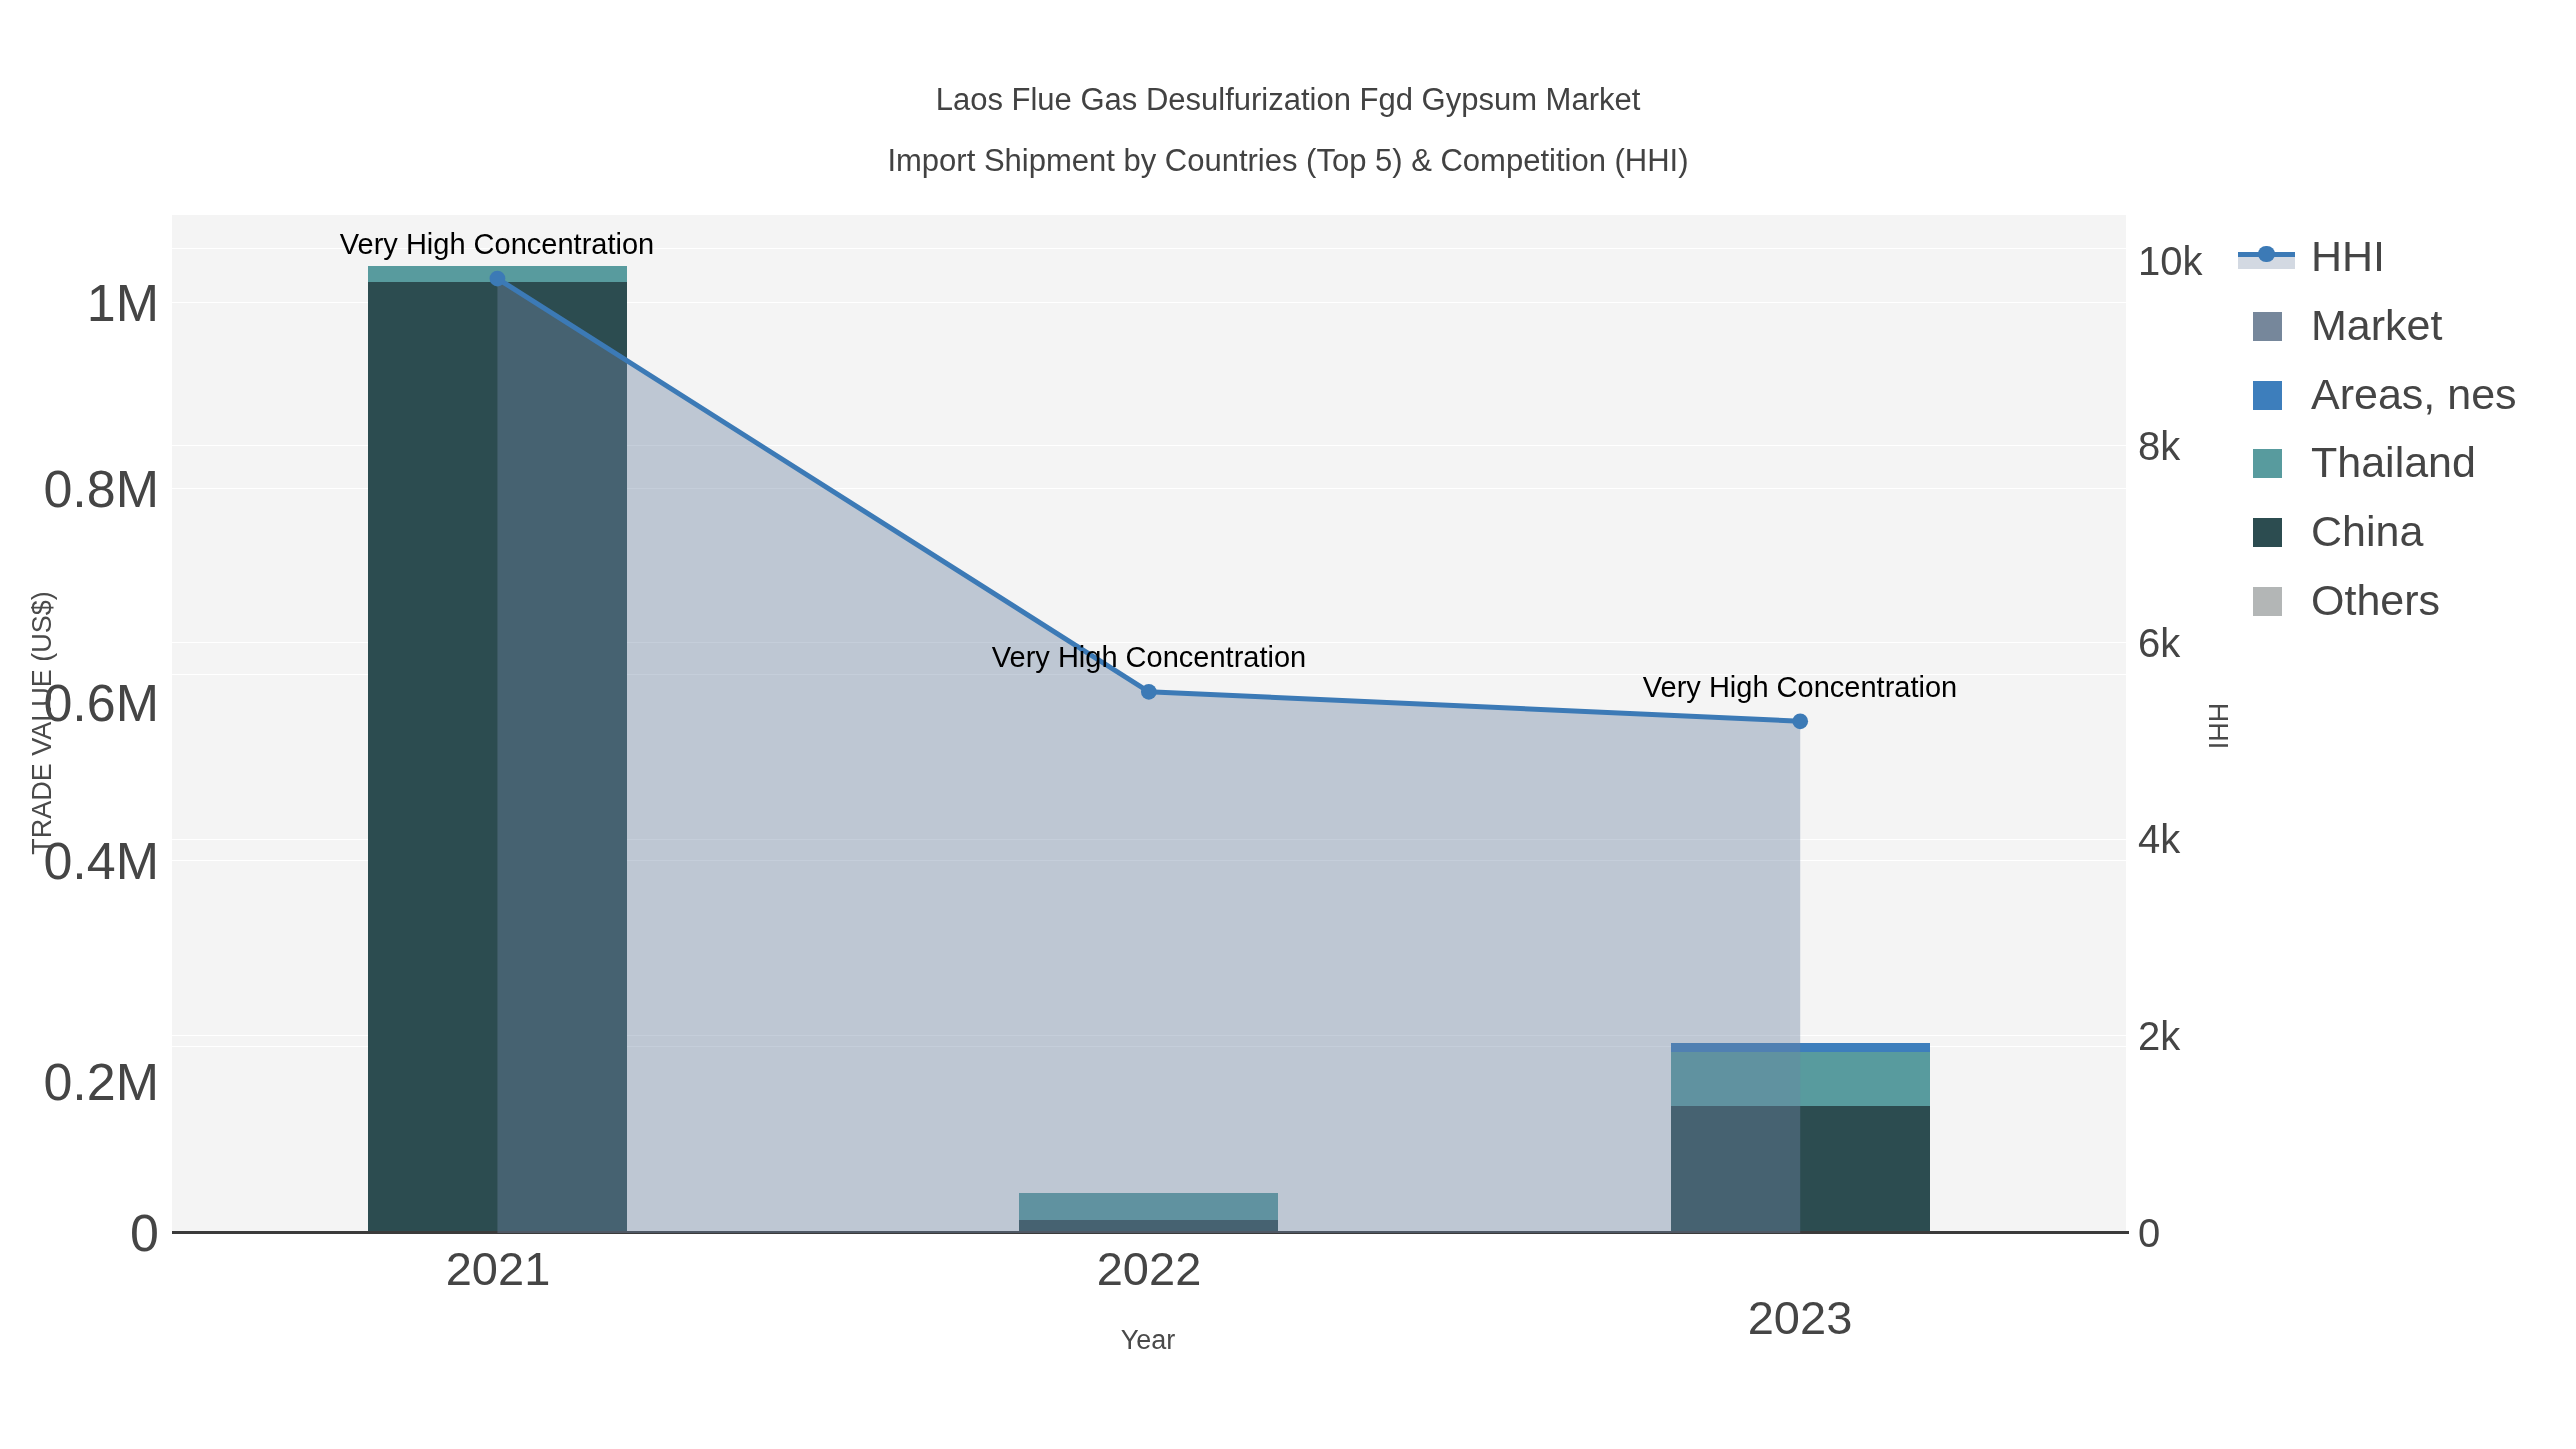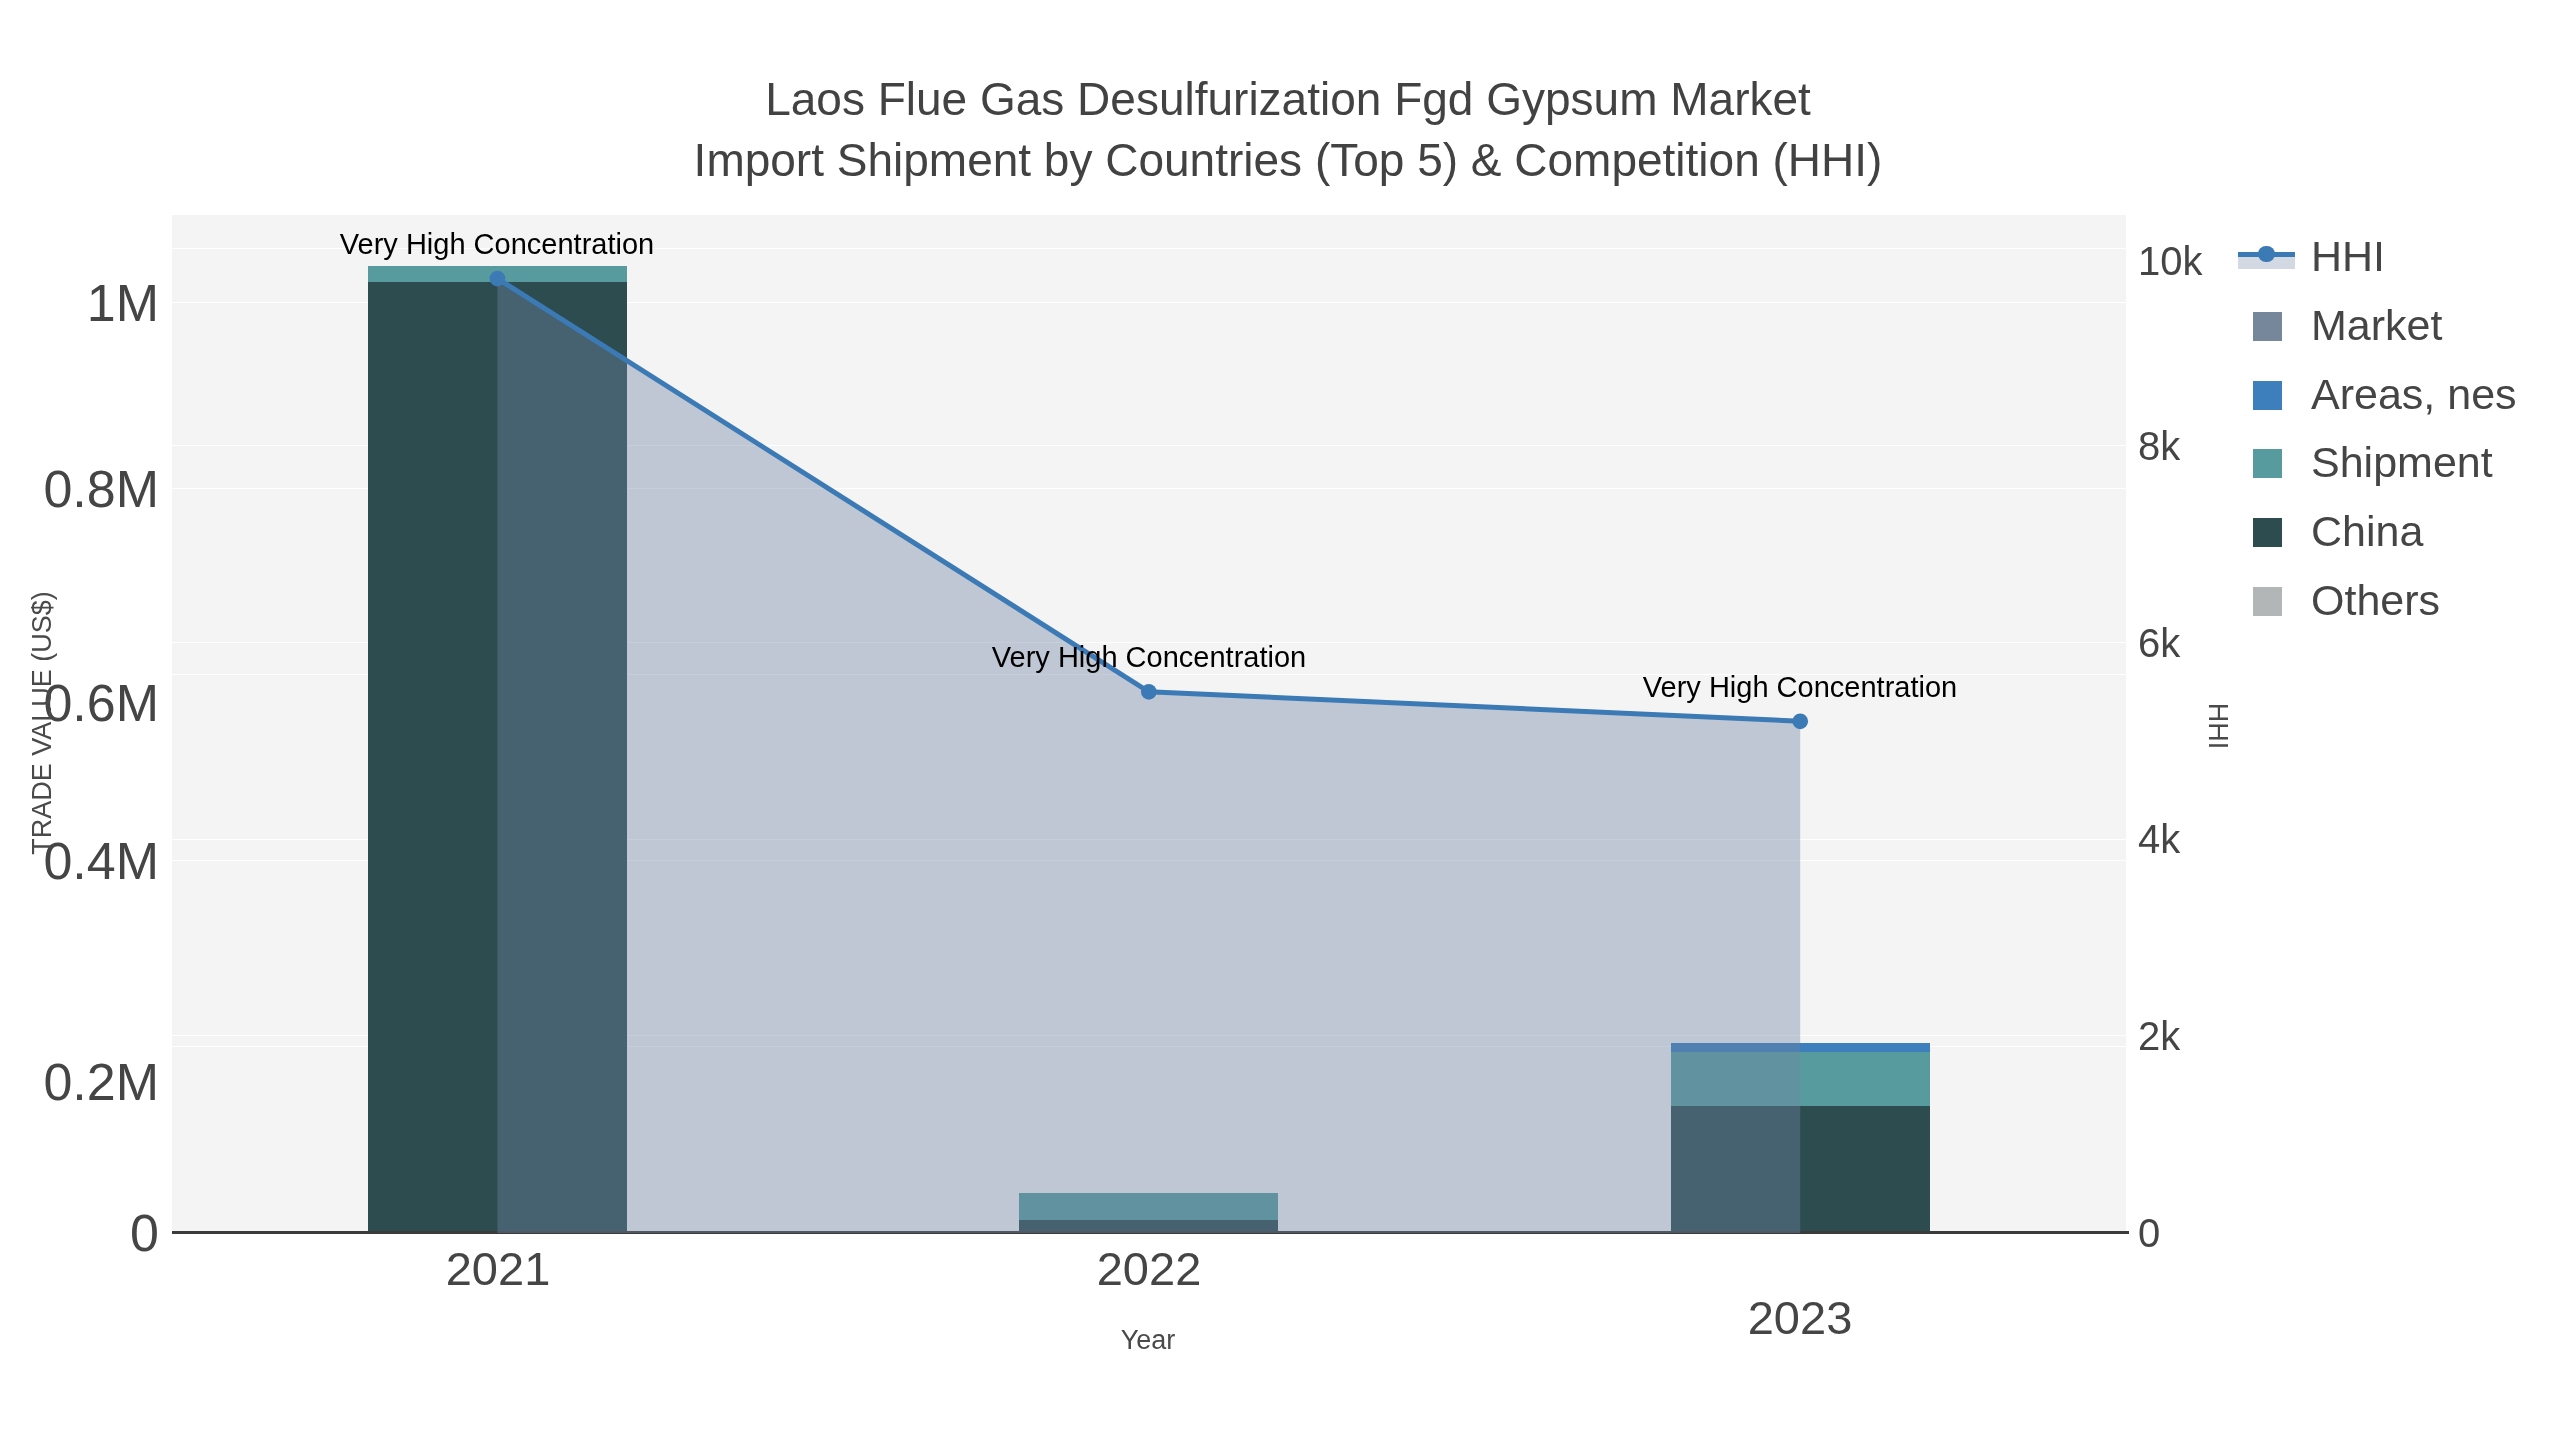--- a/index.html
+++ b/index.html
@@ -1,19 +1,19 @@
 <!DOCTYPE html>
 <html style="font-size:11.4px"><head>
 <meta charset="utf-8">
 <style>
   html,body{margin:0;padding:0;background:#ffffff;}
   body{width:2576px;height:1449px;position:relative;font-family:"Liberation Sans",sans-serif;}
   #canvas{position:absolute;left:0;top:0;width:2576px;height:1449px;overflow:hidden;background:#ffffff;}
   .abs{position:absolute;}
-  #chart-title{left:0;top:69px;width:2576px;text-align:center;color:#424242;font-size:46px;line-height:61px;}
+  #chart-title{left:0;top:69px;width:2576px;text-align:center;color:#424242;font-size:31px;line-height:61px;}
   #plot-bg{background:#f4f4f4;}
   .gridline{position:absolute;height:1.4px;background:#ffffff;}
   .bar-seg{position:absolute;}
   .overlay-none{pointer-events:none;}
   #x-axis-line{position:absolute;background:#3b3b3b;}
   .ytick-left{position:absolute;left:0;width:159px;text-align:right;color:#454545;font-size:52px;line-height:40px;}
   .ytick-right{position:absolute;left:2138px;width:215px;text-align:left;color:#454545;font-size:40px;line-height:40px;}
   .xtick{position:absolute;width:258px;text-align:center;color:#454545;font-size:47px;line-height:47px;}
   .axis-title{position:absolute;color:#4a4a4a;font-size:27px;line-height:27px;white-space:nowrap;}
   .annotation{position:absolute;width:572px;text-align:center;color:#000000;font-size:29px;line-height:31.5px;}
@@ -105,21 +105,21 @@
       <div class="legend-item" style="top: 292px;">
         <div class="legend-swatch" style="background: rgb(118, 135, 155);"></div>
         <div class="legend-label">Market</div>
       </div>
       <div class="legend-item" style="top: 361px;">
         <div class="legend-swatch" style="background: rgb(61, 126, 188);"></div>
         <div class="legend-label">Areas, nes</div>
       </div>
       <div class="legend-item" style="top: 429px;">
         <div class="legend-swatch" style="background: rgb(88, 155, 158);"></div>
-        <div class="legend-label">Shipment</div>
+        <div class="legend-label">Thailand</div>
       </div>
       <div class="legend-item" style="top: 498px;">
         <div class="legend-swatch" style="background: rgb(44, 76, 80);"></div>
         <div class="legend-label">China</div>
       </div>
       <div class="legend-item" style="top: 567px;">
         <div class="legend-swatch" style="background: rgb(179, 182, 182);"></div>
         <div class="legend-label">Others</div>
       </div>
     </div>

